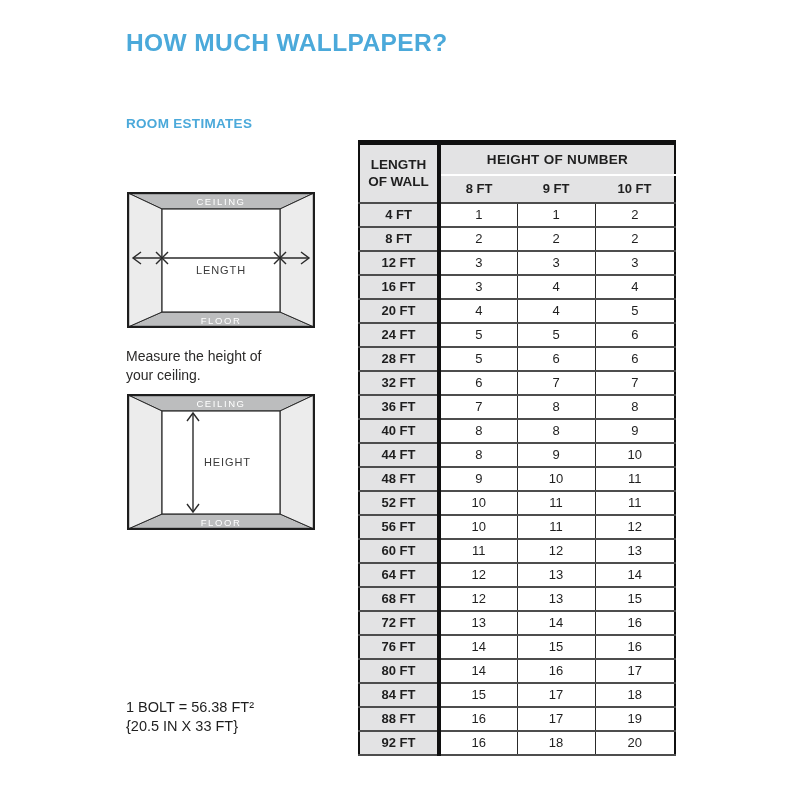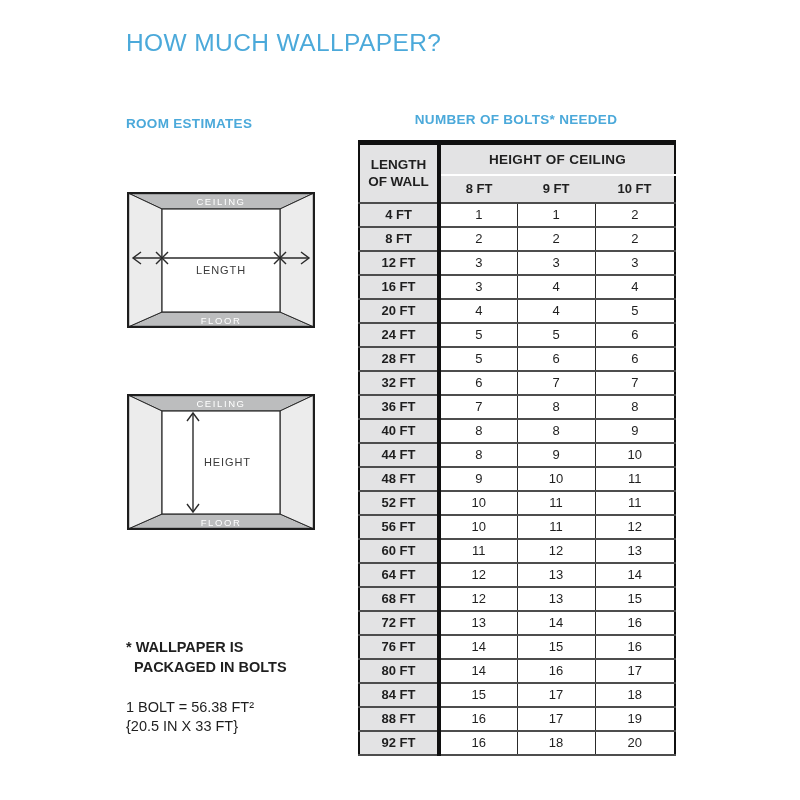--- a/index.html
+++ b/index.html
@@ -12,21 +12,21 @@
     --thick-line:#101010;
     --row-line:#4d4d4d;
   }
   *{margin:0;padding:0;box-sizing:border-box;}
   html,body{background:#fff;}
   body{font-family:"Liberation Sans","DejaVu Sans",sans-serif;color:var(--body-ink);}
   .canvas{position:relative;width:800px;height:800px;background:#ffffff;overflow:hidden;}
 
   .page-title{
     position:absolute;left:126px;top:29px;
-    font-size:24.5px;font-weight:normal;letter-spacing:.4px;
+    font-size:24.5px;font-weight:bold;letter-spacing:.4px;
     color:var(--accent-blue);
   }
   .section-heading{
     font-size:13.5px;font-weight:bold;letter-spacing:.3px;
     color:var(--accent-blue);
   }
   .left-heading{position:absolute;left:126px;top:116px;}
   .table-heading{position:absolute;left:358px;top:112px;width:316px;text-align:center;}
 
   .step{
@@ -121,60 +121,59 @@
       <polyline class="arrow" points="14,60 6,66 14,72"></polyline>
       <polyline class="arrow" points="174,60 182,66 174,72"></polyline>
       <line class="arrow" x1="29" y1="60" x2="41" y2="72"></line>
       <line class="arrow" x1="29" y1="72" x2="41" y2="60"></line>
       <line class="arrow" x1="147" y1="60" x2="159" y2="72"></line>
       <line class="arrow" x1="147" y1="72" x2="159" y2="60"></line>
     </g>
     <text class="dim-label" x="94" y="82" text-anchor="middle">LENGTH</text>
   </svg>
 
+  <p class="step step2">Measure the height of
+your ceiling.</p>
 
   <svg class="diagram diagram2" viewBox="0 0 188 136">
     <polygon class="poly ceil-fill" points="1,1 187,1 153,17 35,17"></polygon>
     <polygon class="poly ceil-fill" points="35,120 153,120 187,135 1,135"></polygon>
     <polygon class="poly wall-fill" points="1,1 35,17 35,120 1,135"></polygon>
     <polygon class="poly wall-fill" points="187,1 153,17 153,120 187,135"></polygon>
     <rect class="back-wall" x="35" y="17" width="118" height="103"></rect>
     <rect class="outer-frame" x="1" y="1" width="186" height="134"></rect>
     <text class="band-label" x="94" y="13" text-anchor="middle">CEILING</text>
     <text class="band-label" x="94" y="131.5" text-anchor="middle">FLOOR</text>
     <g>
       <line class="arrow" x1="66" y1="19" x2="66" y2="118"></line>
       <polyline class="arrow" points="60,27 66,19 72,27"></polyline>
       <polyline class="arrow" points="60,110 66,118 72,110"></polyline>
     </g>
     <text class="dim-label" x="77" y="72" text-anchor="start">HEIGHT</text>
   </svg>
 
 
-  <p class="footnote">* WALLPAPER IS
-  PACKAGED IN BOLTS</p>
 
   <p class="bolt-spec">1 BOLT = 56.38 FT²
 {20.5 IN X 33 FT}</p>
 
-  <h2 class="section-heading table-heading">NUMBER OF BOLTS* NEEDED</h2>
 
   <div class="bolt-table-wrap">
     <table class="bolt-table">
       <colgroup>
         <col class="c1">
           <col class="c2">
           <col class="c3">
           <col class="c4">
       </colgroup>
       <thead>
         <tr>
           <th class="rowspan-head" rowspan="2">LENGTH
 OF WALL</th>
-          <th class="group-head" colspan="3">HEIGHT OF CEILING</th>
+          <th class="group-head" colspan="3">HEIGHT OF NUMBER</th>
         </tr>
         <tr class="subhead-row" id="col-headers-row">
             <th>8 FT</th>
             <th>9 FT</th>
             <th>10 FT</th>
           </tr>
       </thead>
       <tbody id="table-body">
           <tr>
             <th>4 FT</th>

